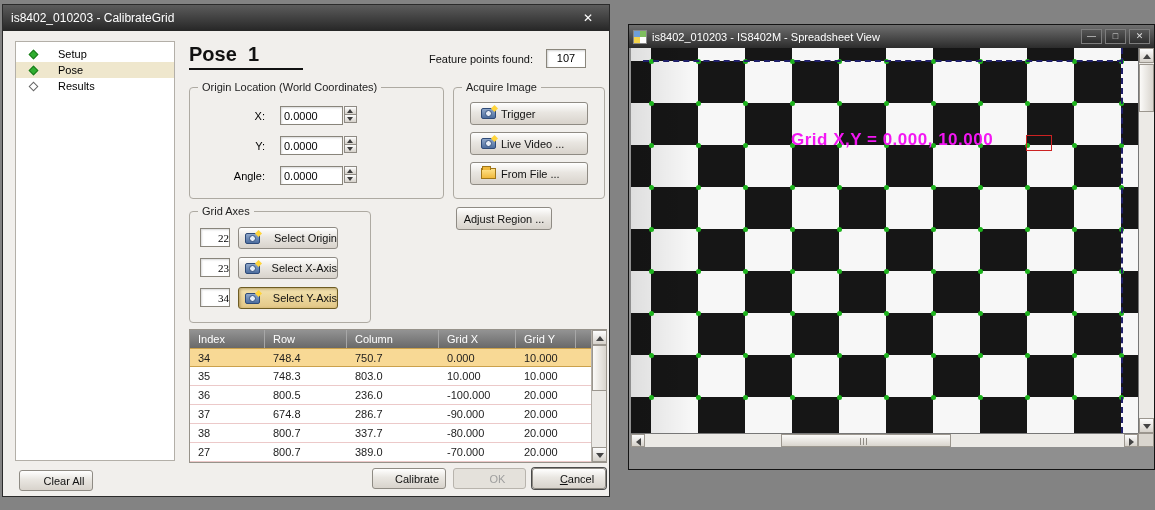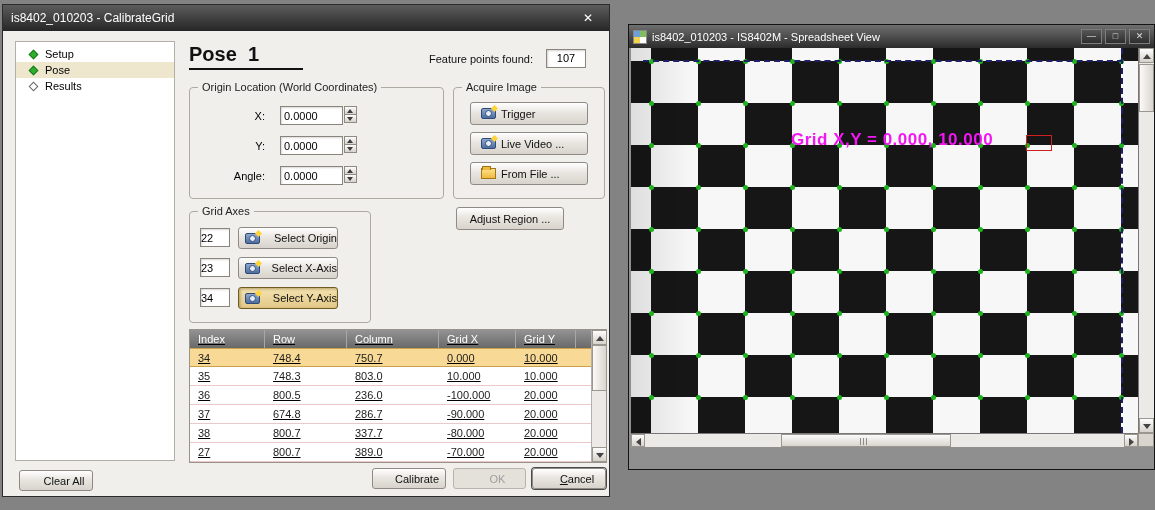--- a/index.html
+++ b/index.html
@@ -10,21 +10,21 @@
   .dialog { position:absolute; left:2px; top:4px; width:608px; height:493px;
             background:#f1efec; border:1px solid #2b2b2b; }
   .dlg-titlebar { height:26px; background:linear-gradient(#5c5c5c,#262626); color:#fff;
                   display:flex; align-items:center; padding:0 8px; font-size:12px; }
   .dlg-title { flex:1; }
   .dlg-close { width:26px; text-align:center; color:#fff; font-size:12px; cursor:default; }
   .dlg-body { position:relative; height:465px; }
 
   .tree { position:absolute; left:12px; top:10px; width:160px; height:420px;
           background:#fff; border:1px solid #b3afa8; padding-top:4px; font-size:11px; }
-  .tree-item { display:flex; align-items:center; padding:2px 4px 2px 14px; }
+  .tree-item { display:flex; align-items:center; padding:2px 4px 2px 14px;gap:13px; }
   .tree-item.selected { background:#efe7cd; }
   .bullet { width:7px; height:7px; transform:rotate(45deg); margin-right:8px; flex:0 0 7px; }
   .bullet.green { background:#2fae2f; border:1px solid #1c7a1c; }
   .bullet.hollow { background:#fff; border:1px solid #666; }
 
   .pose-heading { position:absolute; left:186px; top:12px; font-size:20px; font-weight:bold;
                   color:#111; border-bottom:2px solid #111; width:114px; white-space:pre; padding-bottom:2px; }
   .fp-label { position:absolute; left:426px; top:22px; font-size:11px; color:#111; }
   .fp-box { position:absolute; left:543px; top:18px; width:40px; height:19px; background:#fff;
             border:1px solid #8a867c; box-shadow:inset 1px 1px 2px rgba(0,0,0,.18);
@@ -62,29 +62,29 @@
                         border-radius:50%; background:#e8eef7; border:1px solid #32507e; }
   .camera-icon::before { content:""; position:absolute; right:-2px; top:-3px; width:5px; height:5px;
                          background:#ffd43a; transform:rotate(45deg); }
   .folder-icon { background:linear-gradient(#ffe28a,#f0b93c); border:1px solid #a07618; }
   .folder-icon::before { content:""; position:absolute; top:-3px; left:0; width:7px; height:3px;
                          background:#f0b93c; border:1px solid #a07618; border-bottom:none; }
 
   .axes-rows { position:absolute; left:0; top:12px; width:100%; }
   .axes-row { position:relative; height:30px; }
   .axes-input { position:absolute; left:10px; top:4px; width:30px; height:19px; border:1px solid #89857b;
-                background:#fff; font-size:11px; text-align:left; font-family:Liberation Sans, sans-serif;
+                background:#fff; font-size:11px; text-align:right; font-family:Liberation Serif, serif;
                 box-shadow:inset 1px 1px 2px rgba(0,0,0,.15); }
   .axes-btn { position:absolute; left:48px; top:3px; width:100px; height:22px; justify-content:space-between; padding-left:6px; }
   .axes-btn.active { background:linear-gradient(#f3e3b0,#e3c887); border:1px solid #6e5c23;
                      box-shadow:inset 1px 1px 3px rgba(90,60,0,.4); }
 
-  .adjust-btn { position:absolute; left:453px; top:176px; width:108px; height:23px; }
-
-  .tbl { position:absolute; left:186px; top:298px; width:418px; height:134px; border:1px solid #97928a; background:#86efac;text-decoration:underline; }
+  .adjust-btn { position:absolute; left:453px; top:176px; width:96px; height:23px; }
+
+  .tbl { position:absolute; left:186px; top:298px; width:418px; height:134px; border:1px solid #97928a; background:#86efac; }
   .tbl-header { display:flex; height:18px; background:linear-gradient(#939393,#696969); }
   .tbl-hcell { color:#fff; font-size:11px; line-height:18px; padding-left:8px; border-right:1px solid #a7a7a7; }
   .tbl-row { display:flex; height:19px; background:#fff; border-bottom:1px solid #ecc9c9; }
   .tbl-row.selected { background:#f8d995; border-top:1px solid #cba14b; border-bottom:1px solid #cba14b; }
   .tbl-cell { font-size:11px; line-height:18px; padding-left:8px; color:#1c1c1c; }
   .tbl-hcell:nth-child(1), .tbl-cell:nth-child(1){ width:75px; }
   .tbl-hcell:nth-child(2), .tbl-cell:nth-child(2){ width:82px; }
   .tbl-hcell:nth-child(3), .tbl-cell:nth-child(3){ width:92px; }
   .tbl-hcell:nth-child(4), .tbl-cell:nth-child(4){ width:77px; }
   .tbl-hcell:nth-child(5), .tbl-cell:nth-child(5){ width:60px; }

